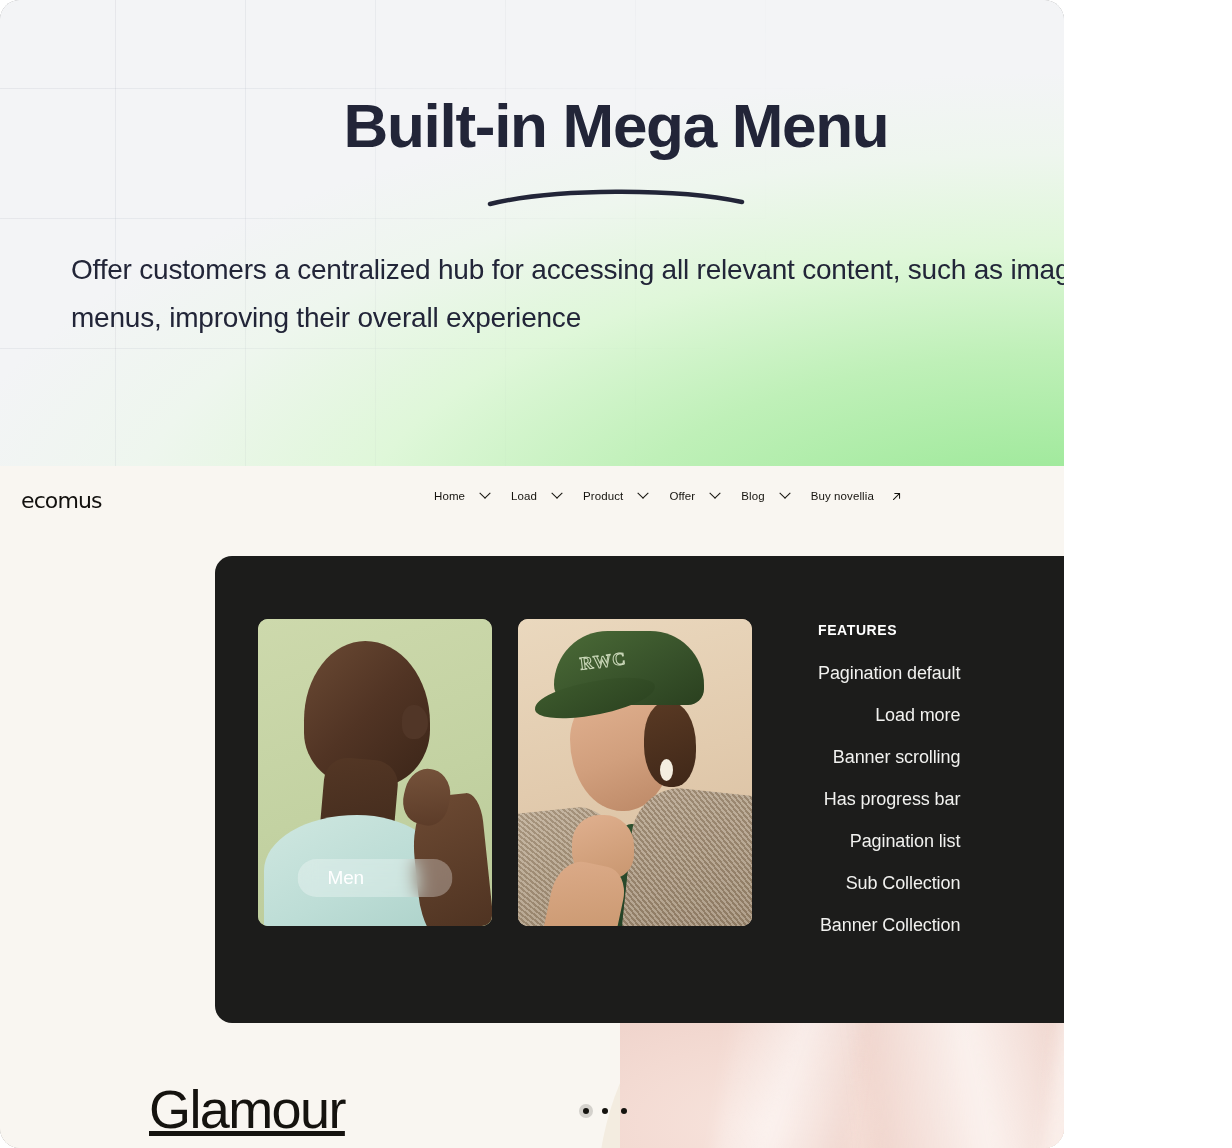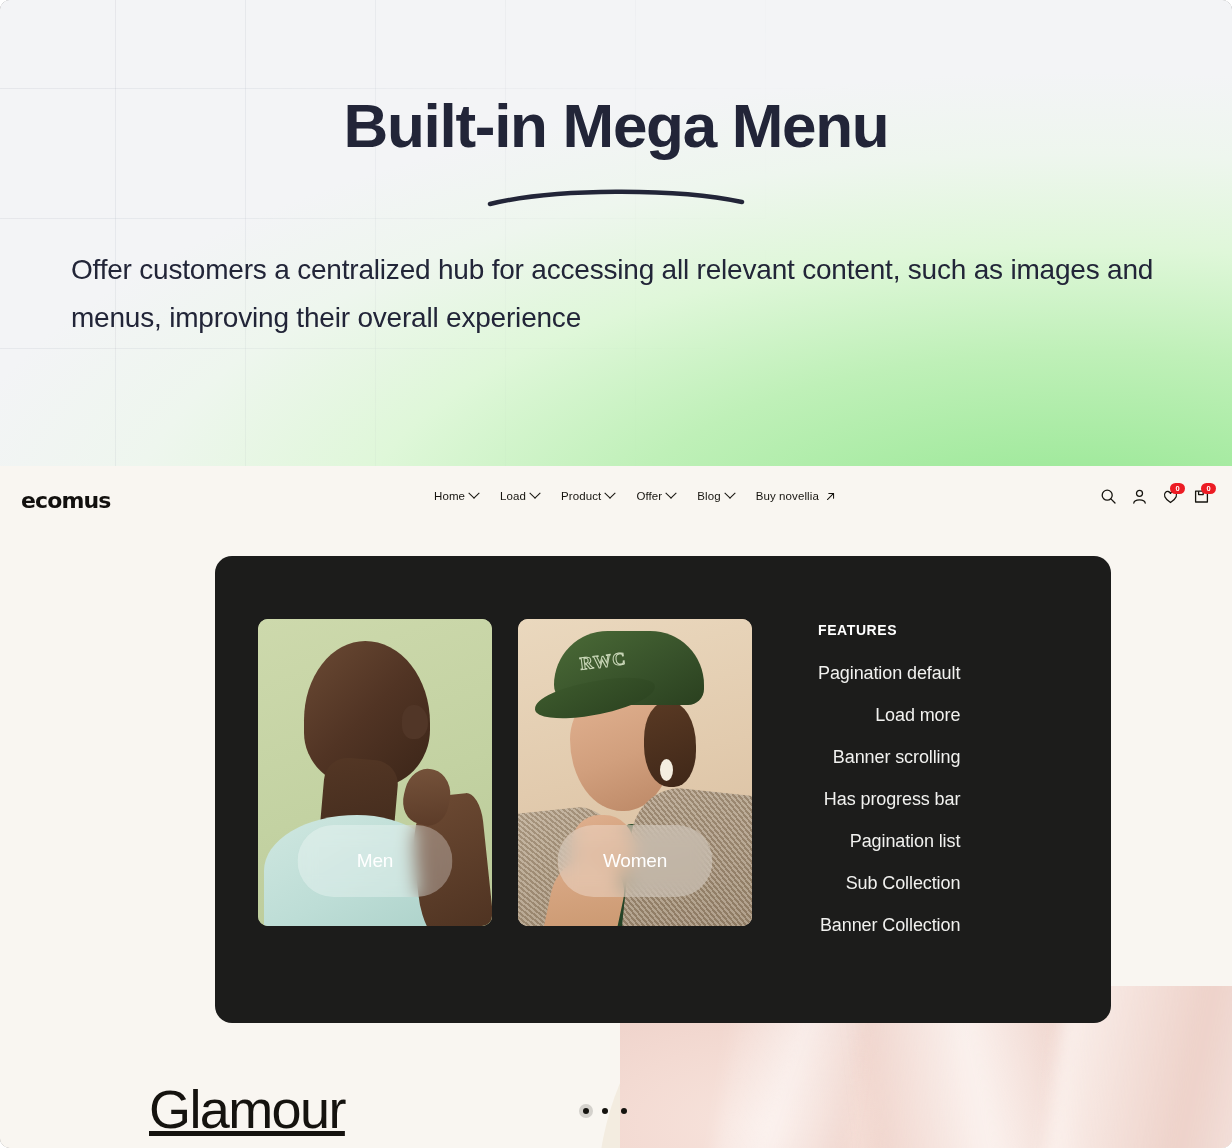--- a/index.html
+++ b/index.html
@@ -8,25 +8,25 @@
     padding: 0;
     background: #ffffff;
   }
   body {
     font-family: "Liberation Sans", sans-serif;
     -webkit-font-smoothing: antialiased;
   }
 
   #page {
     position: relative;
-    width: 1232px;
+    width: 1064px;
     height: 1148px;
     overflow: hidden;
     background: #404040;
-    border-radius: 10px;
+    border-radius: 20px;
   }
 
   
   .promo {
     position: absolute;
     left: 0; top: 0;
     width: 1232px;
     height: 466px;
     overflow: hidden;
     background: #f3f4f6;
@@ -106,38 +106,38 @@
     height: 68px;
     display: flex;
     align-items: center;
     z-index: 6;
   }
   .logo {
     position: absolute;
     left: 21px;
     top: 22px;
     font-size: 22px;
-    font-weight: 700;
+    font-weight: 400;
     letter-spacing: -0.9px;
     color: #12100e;
     font-family: "DejaVu Sans", sans-serif;
   }
 
   .mainnav {
     position: absolute;
     left: 434px;
     top: 24px;
     display: flex;
     align-items: center;
     gap: 22px;
   }
   .nav-item {
     display: flex;
     align-items: center;
-    gap: 5px;
+    gap: 16px;
     font-size: 11.5px;
     font-weight: 500;
     letter-spacing: 0.1px;
     color: #16140f;
     white-space: nowrap;
     cursor: pointer;
   }
   .chev {
     width: 7px; height: 7px;
     display: inline-block;
@@ -454,29 +454,28 @@
     border-radius: 38% 30% 10% 14%;
     transform: rotate(12deg);
   }
 
   .mm-pill {
     position: absolute;
     left: 50%;
     bottom: 29px;
     transform: translateX(-50%);
     min-width: 155px;
-    padding: 25px 30px;
+    padding: 8px 30px;
     border-radius: 999px;
     background: rgba(255,255,255,0.30);
     backdrop-filter: blur(9px);
     -webkit-backdrop-filter: blur(9px);
     color: #ffffff;
     font-size: 19px;
     font-weight: 500;
-    text-align: center;
     letter-spacing: -0.2px;
     box-sizing: border-box;
     white-space: nowrap;
   }
 
   
   .mm-features {
     margin-left: 66px;
     padding-top: 3px;
   }
@@ -626,21 +625,20 @@
           <div class="hair"></div>
           <div class="cap"></div>
           <div class="brim"></div>
           <div class="captext">RWC</div>
           <div class="earring"></div>
           <div class="green-top"></div>
           <div class="blazer"></div>
           <div class="fist"></div>
           <div class="forearm"></div>
         </div>
-        <div class="mm-pill">Women</div>
       </div>
     </div>
 
     <div class="mm-features">
       <h3 class="mm-ftitle">FEATURES</h3>
       <ul class="mm-flist">
         <li>Pagination default</li>
         <li>Load more</li>
         <li>Banner scrolling</li>
         <li>Has progress bar</li>

